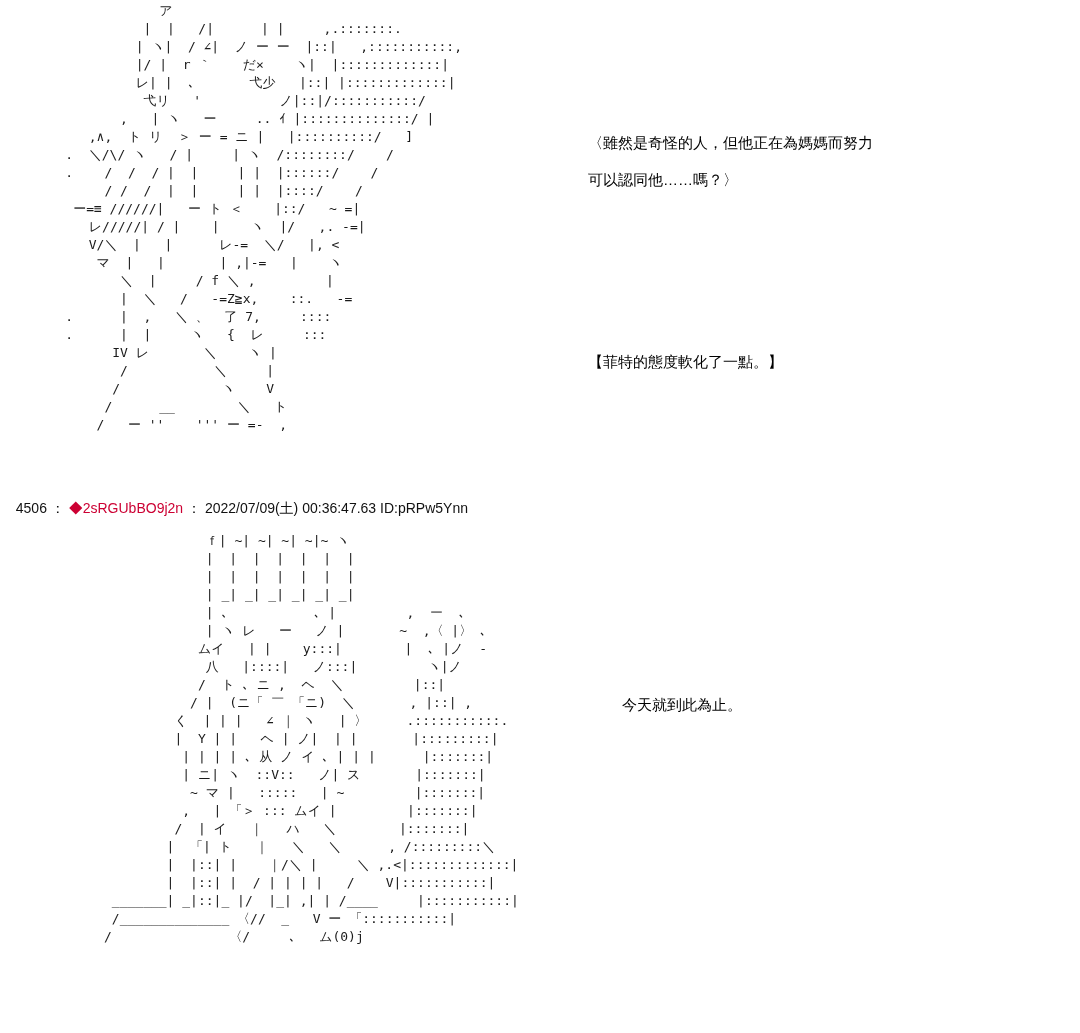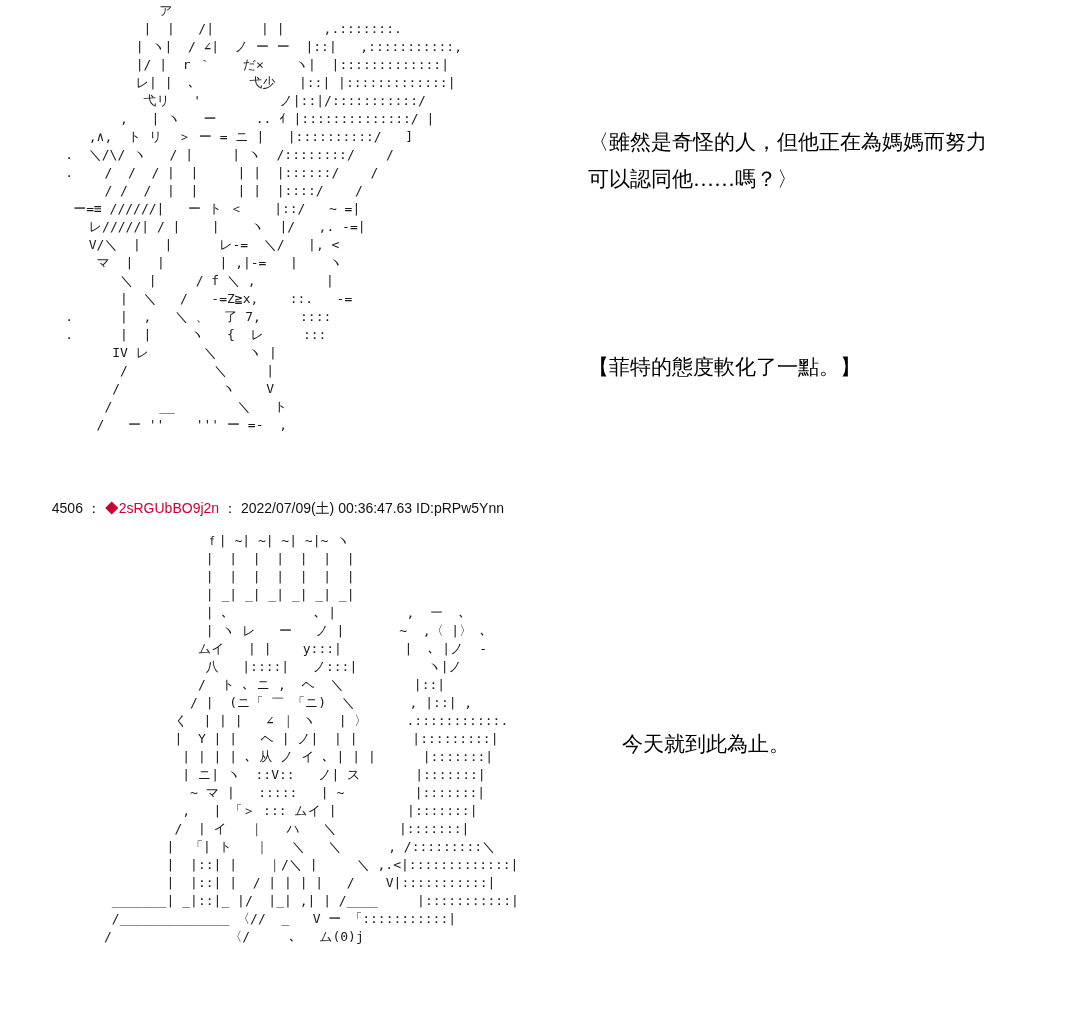--- a/index.html
+++ b/index.html
@@ -17,46 +17,44 @@
     font-family: "DejaVu Sans Mono", monospace;
     font-size: 13px;
     line-height: 18px;
     white-space: pre;
     color: #1a1a1a;
   }
   #aa-top { left: 34px; top: 2px; }
   #aa-bottom { left: 104px; top: 532px; }
   .dialogue {
     position: absolute;
-    font-size: 21px;
+    font-size: 15px;
     color: #000000;
     white-space: pre-line;
-    font-family: Liberation Serif, serif;
   }
   #dialogue-top {
     left: 588px;
     top: 124px;
     line-height: 37px;
   }
   #narration-text {
     left: 588px;
     top: 353px;
   }
   #dialogue-bottom {
     left: 622px;
-    top: 730px;
+    top: 696px;
   }
   #post-header {
     position: absolute;
     left: 8px;
     top: 484px;
     font-size: 14px;
     color: #111111;
     white-space: pre;
-    margin-left: 36px;
   }
   #post-header .tripcode {
     color: #cc0033;
   }
 </style>
 </head>
 <body>
 
 <pre id="aa-top" class="aa">                ア
               |  |   /|      | |     ,.:::::::.

